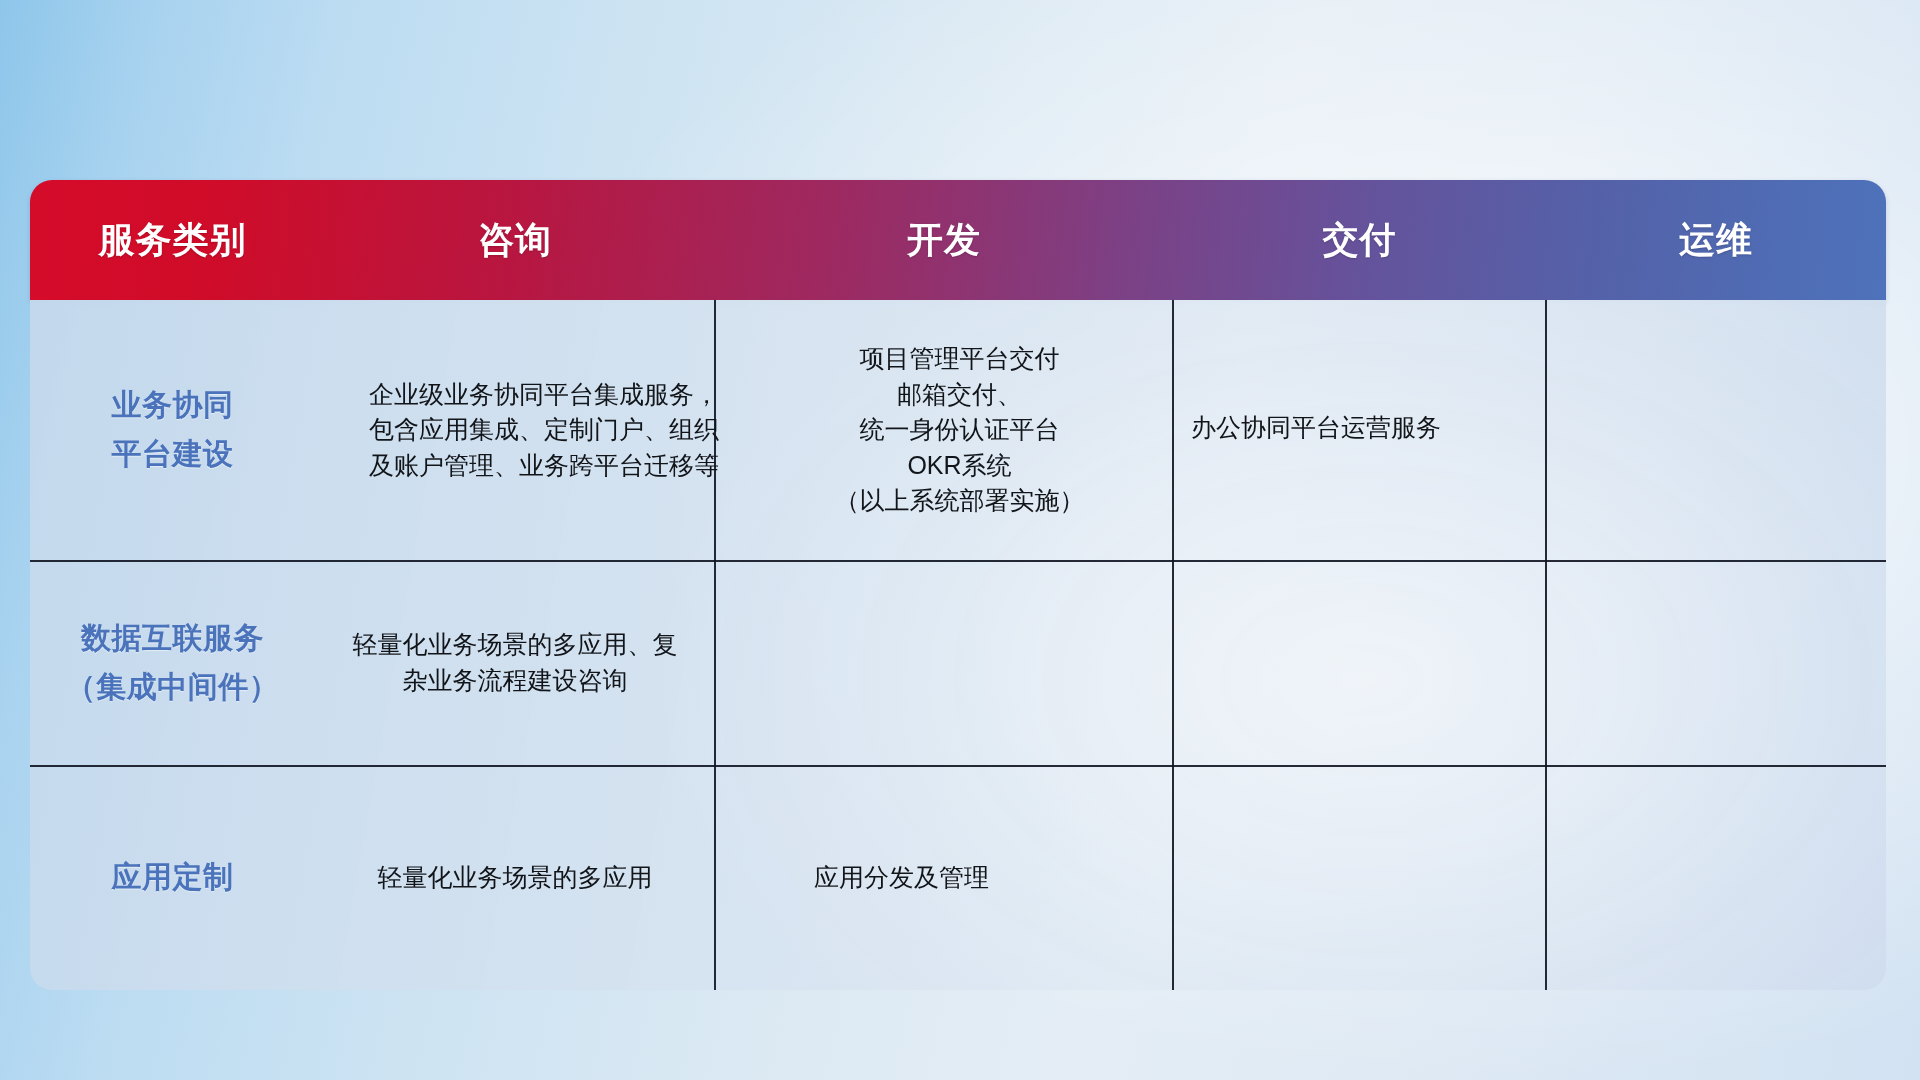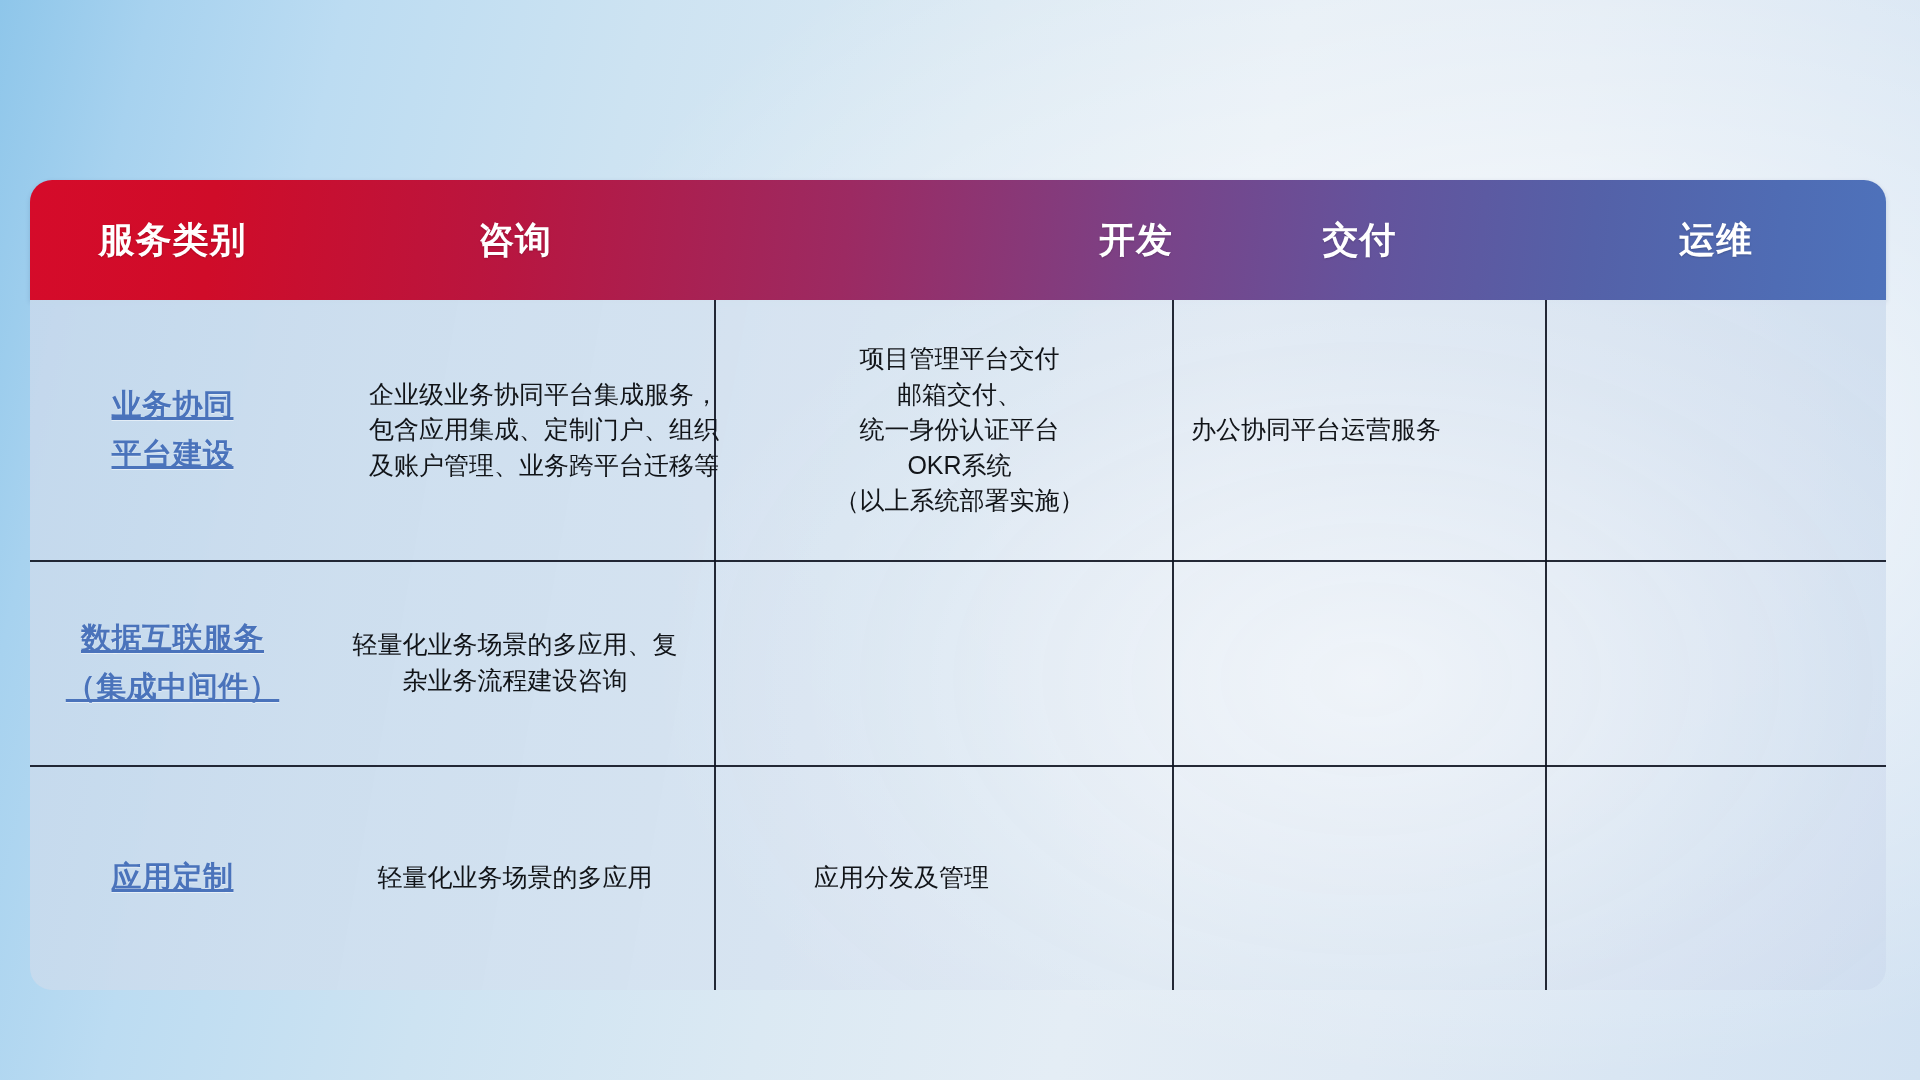--- a/index.html
+++ b/index.html
@@ -54,23 +54,23 @@
     color:#ffffff;
     font-size:36px;
     font-weight:bold;
     text-align:center;
     letter-spacing:1px;
     text-shadow:0 1px 2px rgba(0,0,0,0.18);
     white-space:nowrap;
   }
   .col-0 { width:285px; }
   .col-1 { width:400px; }
-  .col-2 { width:458px;text-align:right; }
+  .col-2 { width:458px; }
   .col-3 { width:373px; }
-  .col-4 { width:340px; }
+  .col-4 { width:340px;font-family:Liberation Mono, monospace; }
 
   
   #table-body {
     position:relative;
     height:690px;
     border-radius:0 0 22px 22px;
     background:
       radial-gradient(ellipse 900px 600px at 72% 55%, rgba(255,255,255,0.55) 0%, rgba(255,255,255,0.12) 55%, rgba(255,255,255,0) 80%),
       linear-gradient(100deg,
         rgba(196,216,236,0.96) 0%,
@@ -100,21 +100,20 @@
     color:#111418;
     white-space:pre-line;
   }
   .td.rowlabel {
     color:#4a73bb;
     font-weight:bold;
     font-size:30px;
     line-height:1.62;
     letter-spacing:0.5px;
     text-shadow:0 1px 1px rgba(255,255,255,0.5);
-    text-decoration:underline;
   }
 
   
   .hsep {
     position:absolute;
     left:0; width:100%;
     height:2px;
     background:#0e1320;
     opacity:0.9;
   }

